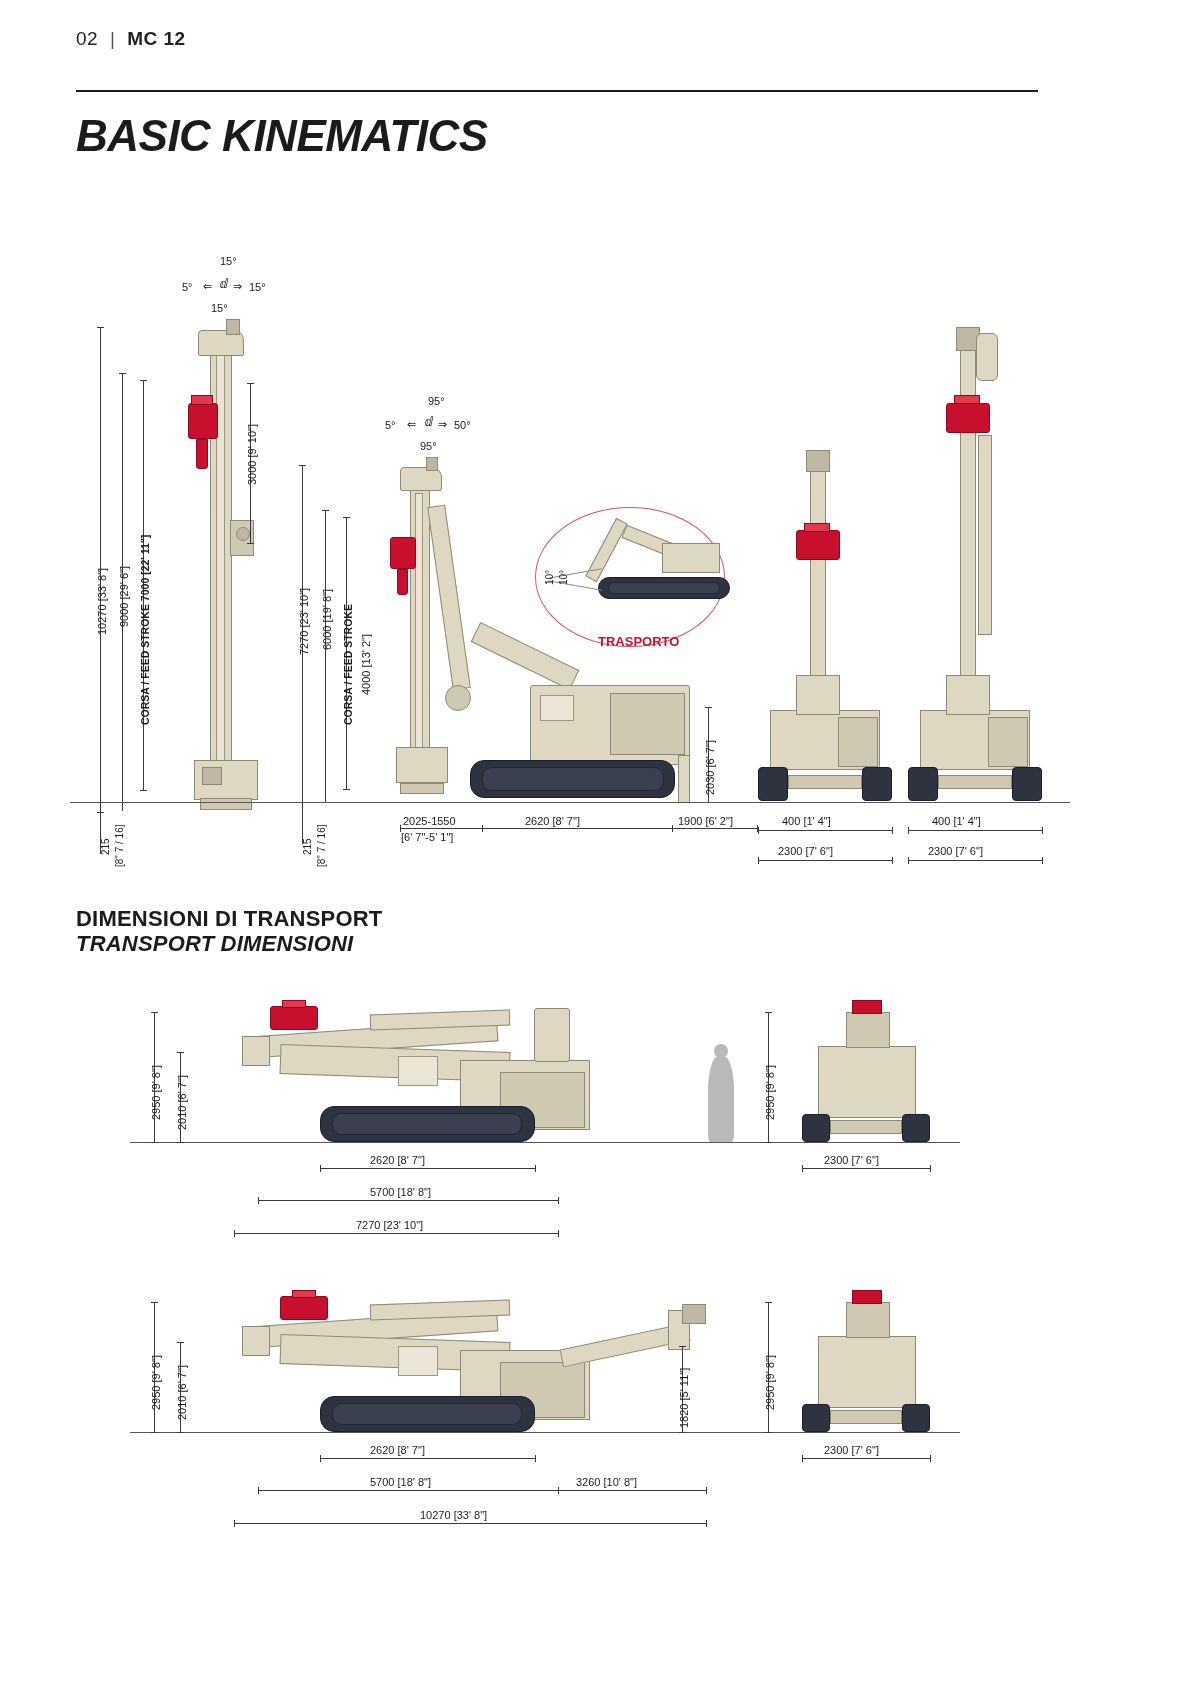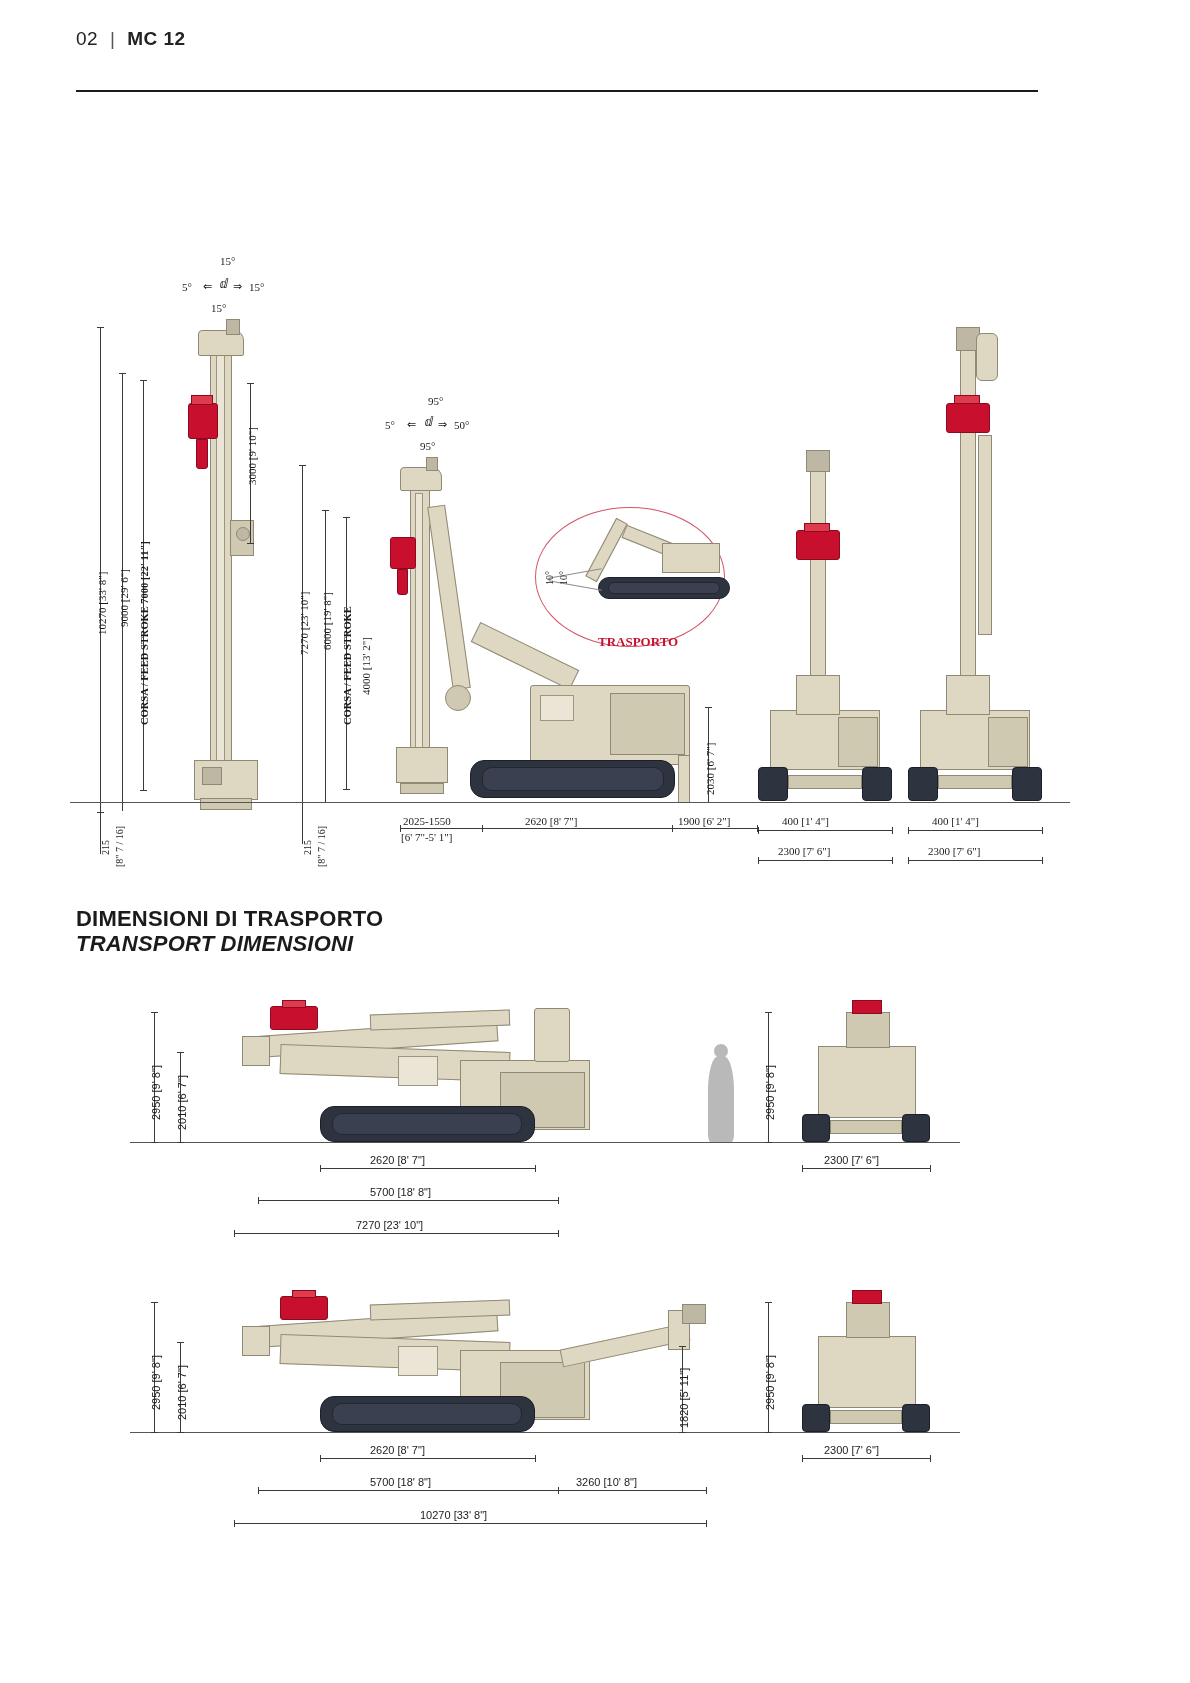--- a/index.html
+++ b/index.html
@@ -82,23 +82,24 @@
 <body>
 
 <div class="page-header">
   <span class="num">02</span>
   <span class="sep">|</span>
   <span class="model">MC 12</span>
 </div>
 <div class="header-rule"></div>
 
 <div class="title-block">
-</div>
-
-<div class="fig" style="left:70px; top:255px; width:1000px; height:620px;font-family:Liberation Serif, serif;">
+  <div class="title-en">BASIC KINEMATICS</div>
+</div>
+
+<div class="fig" style="left:70px; top:255px; width:1000px; height:620px;">
 
   <div class="lbl" style="left:150px; top:0px;">15°</div>
   <div class="lbl" style="left:112px; top:26px;">5°</div>
   <div class="lbl" style="left:133px; top:25px;">⇐</div>
   <div class="lbl" style="left:150px; top:22px; font-size:13px;">ⅆ</div>
   <div class="lbl" style="left:163px; top:25px;">⇒</div>
   <div class="lbl" style="left:179px; top:26px;">15°</div>
   <div class="lbl" style="left:141px; top:47px;">15°</div>
 
   <div class="lbl" style="left:358px; top:140px;">95°</div>
@@ -263,21 +264,21 @@
   <div class="tick v" style="left:972px; top:572px;"></div>
   <div class="lbl" style="left:862px; top:560px;">400 [1' 4"]</div>
 
   <div class="dimline h" style="left:838px; top:605px; width:134px;"></div>
   <div class="tick v" style="left:838px; top:602px;"></div>
   <div class="tick v" style="left:972px; top:602px;"></div>
   <div class="lbl" style="left:858px; top:590px;">2300 [7' 6"]</div>
 </div>
 
 <div class="subtitle-block">
-  <div class="sub-it">DIMENSIONI DI TRASPORTO</div>
+  <div class="sub-it">DIMENSIONI DI TRANSPORT</div>
   <div class="sub-en">TRANSPORT DIMENSIONI</div>
 </div>
 
 <div class="fig" style="left:130px; top:990px; width:960px; height:265px;">
 
   <div class="part" style="left:118px; top:38px; width:250px; height:22px; transform:rotate(-4deg);"></div>
   <div class="part" style="left:240px; top:22px; width:140px; height:16px; transform:rotate(-2deg);"></div>
   <div class="part red" style="left:140px; top:16px; width:48px; height:24px; border-radius:3px;"></div>
   <div class="part red2" style="left:152px; top:10px; width:24px; height:8px;"></div>
   <div class="part" style="left:150px; top:58px; width:230px; height:30px; transform:rotate(2deg);"></div>

